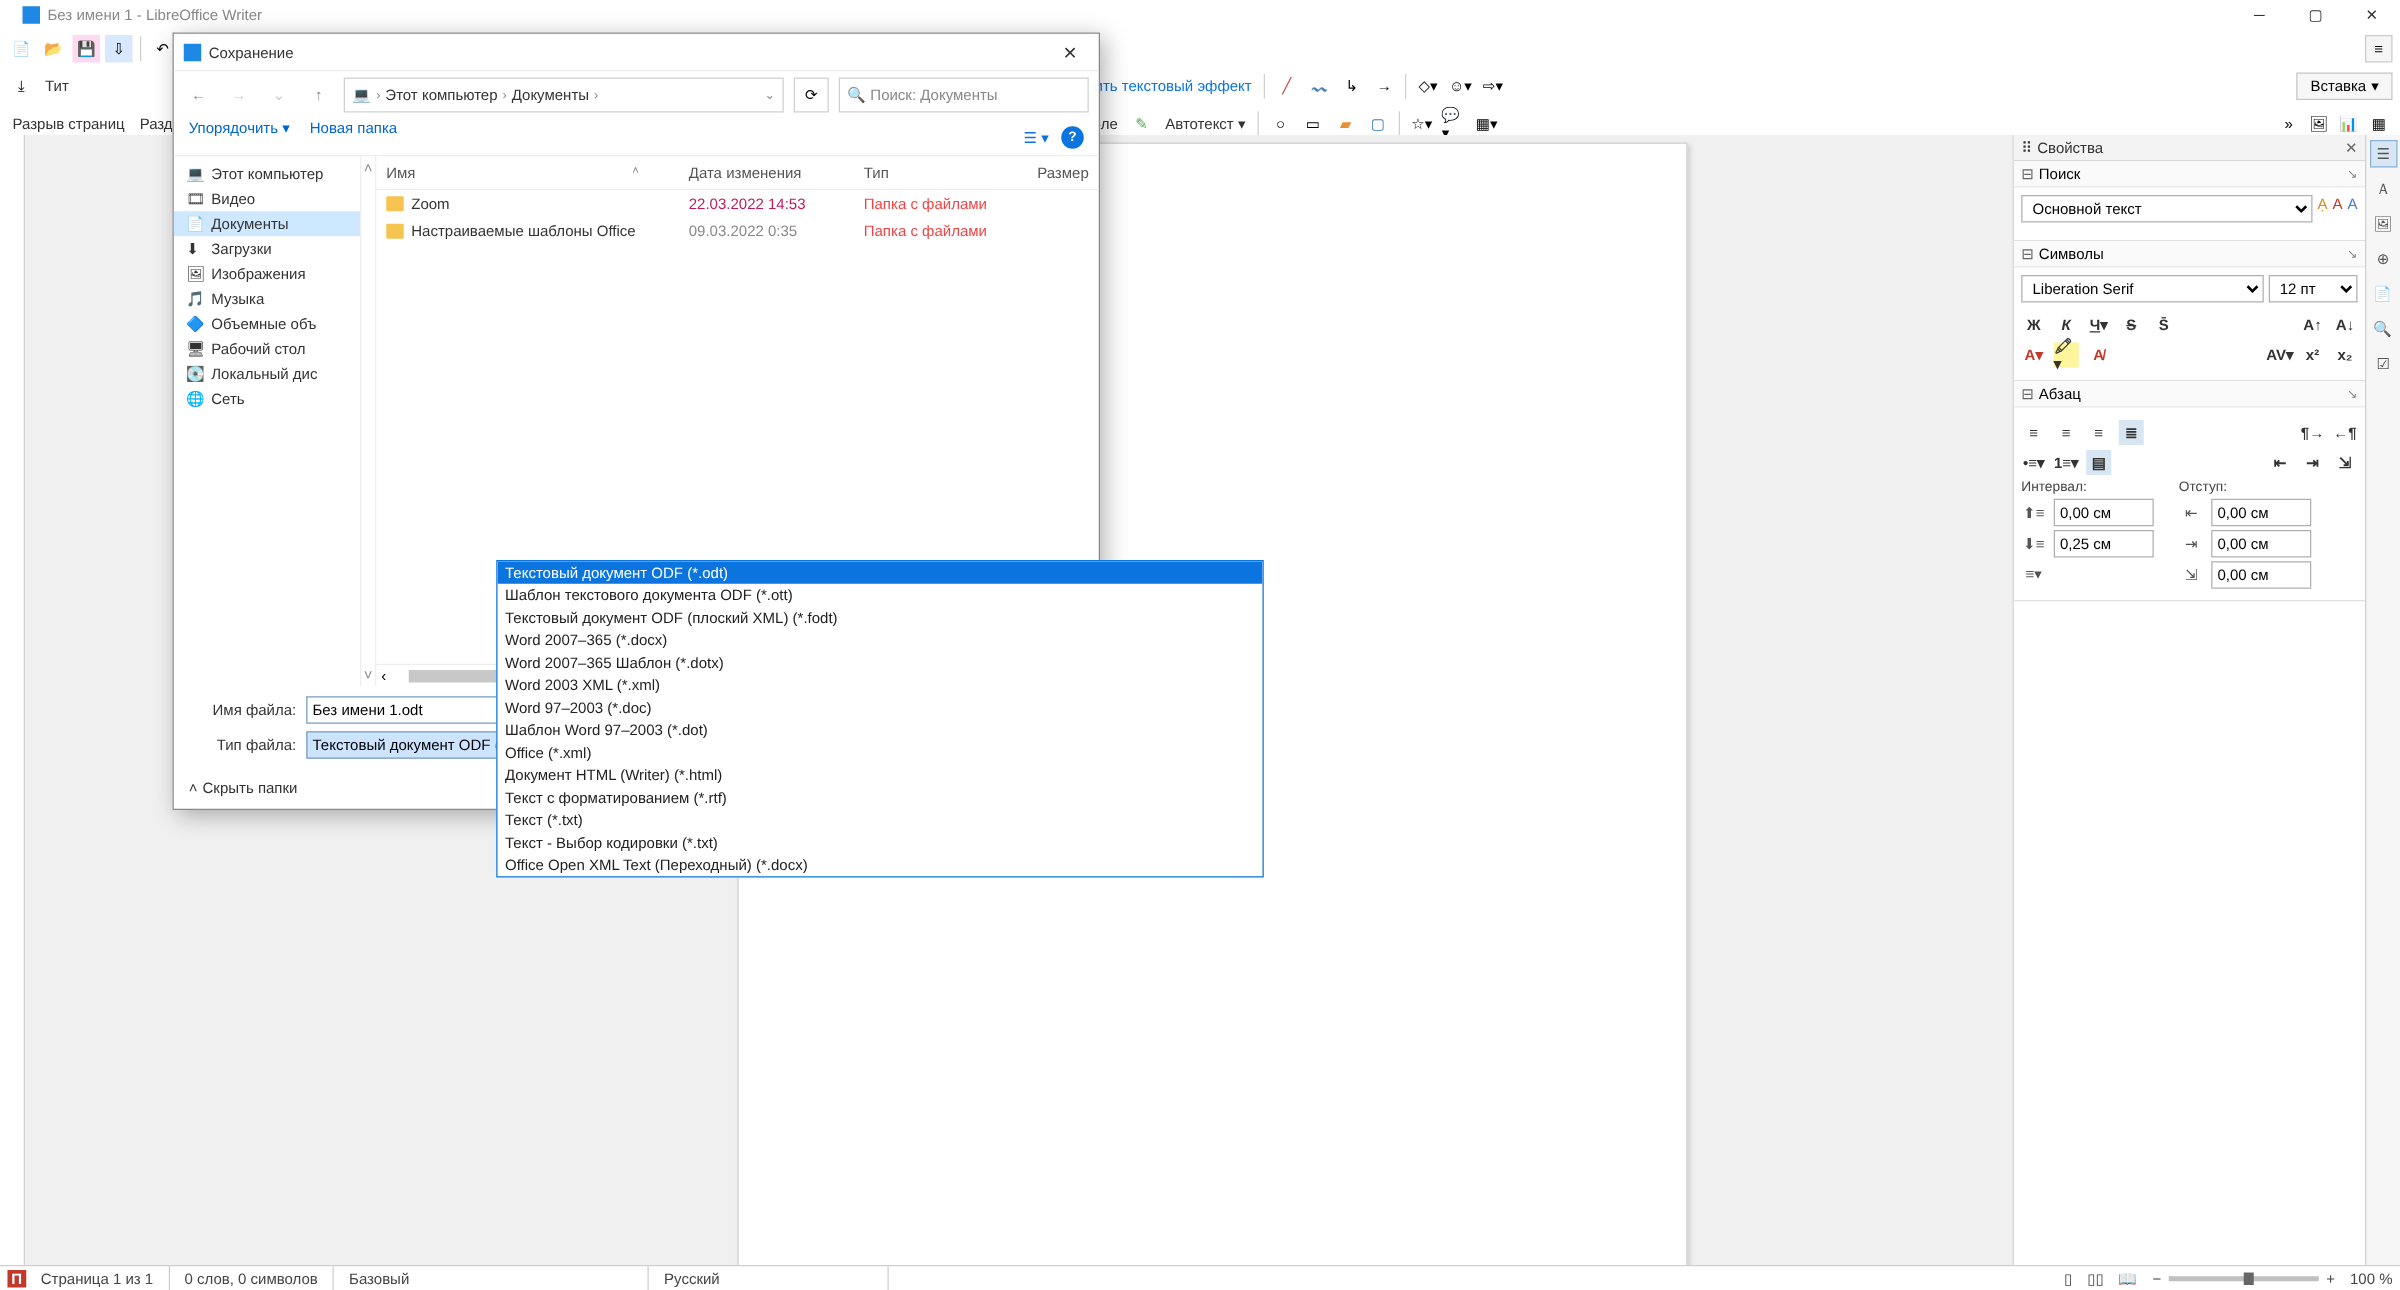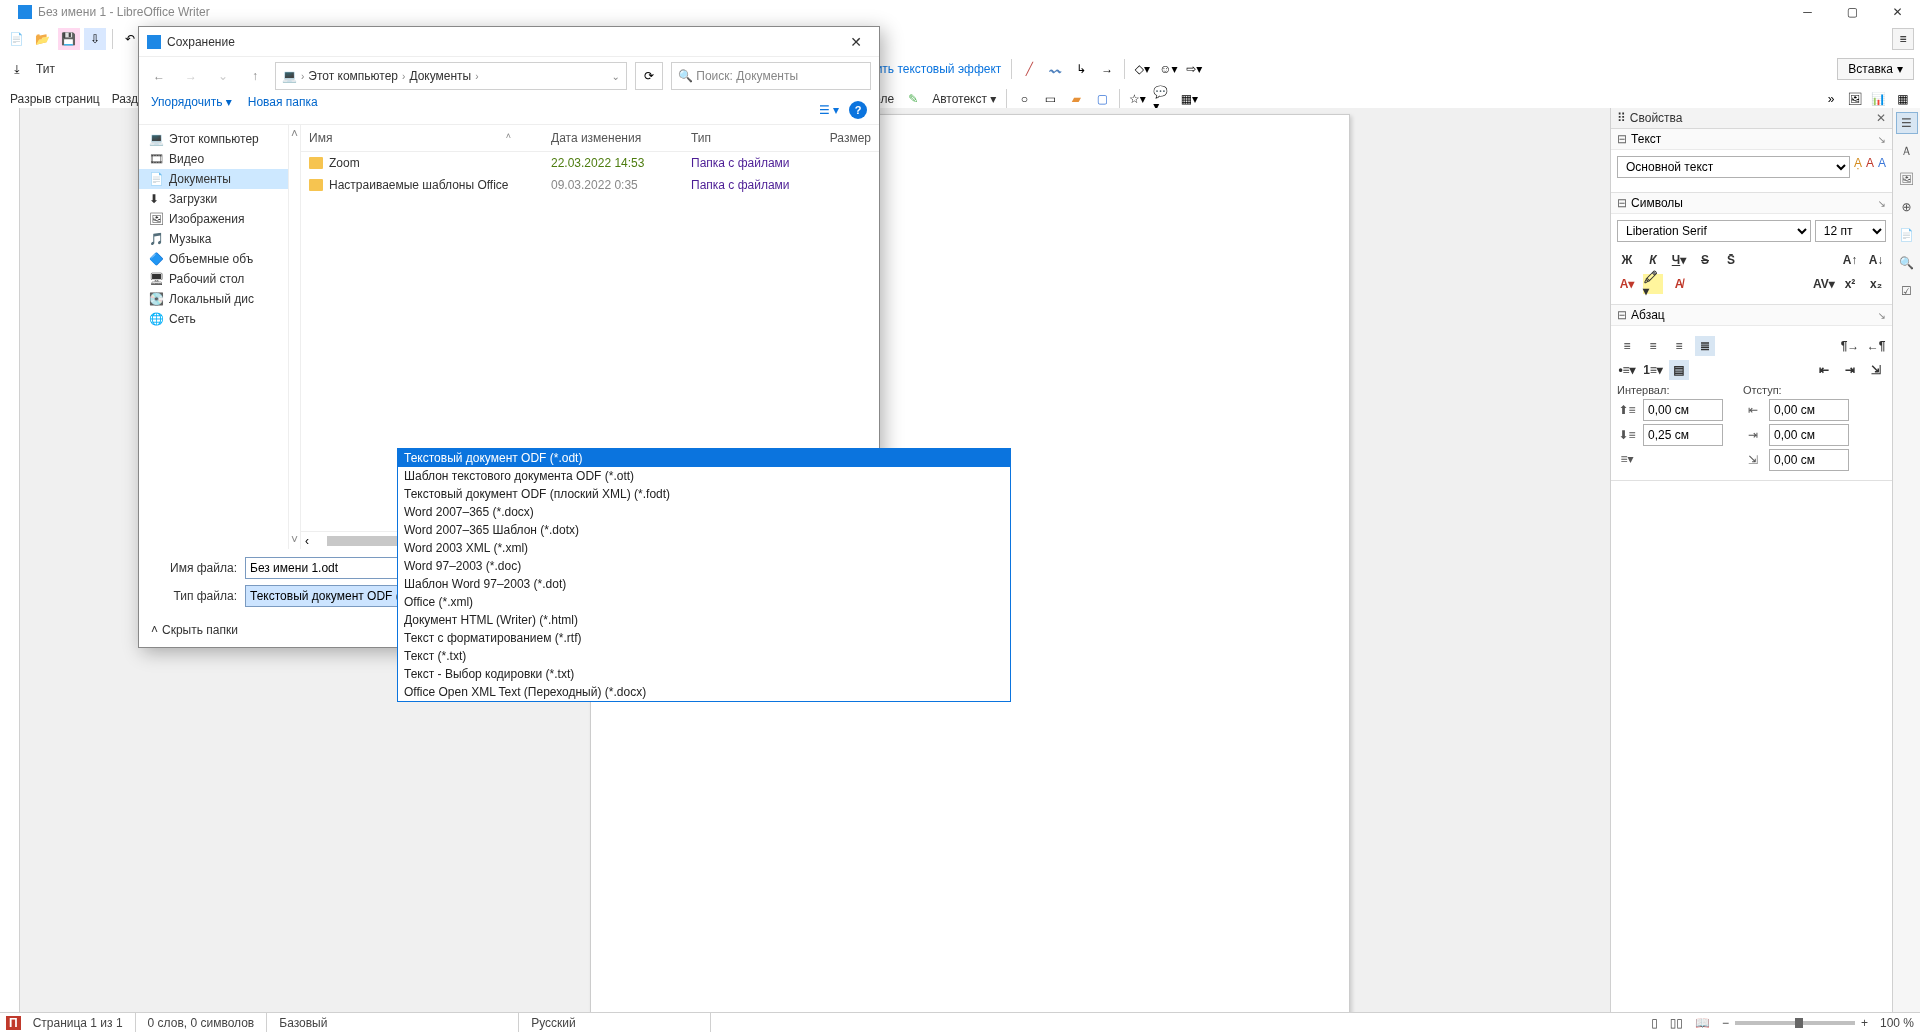--- a/index.html
+++ b/index.html
@@ -81,21 +81,21 @@
 .tree-item .fi { width:14px; height:14px;}
 .dlg-files { flex:1; display:flex; flex-direction:column;}
 .files-header { display:flex; padding:6px 8px; color:#555; border-bottom:1px solid #eee; font-size:11px;}
 .col-name { flex:1;}
 .col-date { width:140px;}
 .col-type { width:120px;}
 .col-size { width:60px; text-align:right;}
 .file-row { display:flex; padding:4px 8px; align-items:center; color:#333;}
 .file-row .col-name { display:flex; align-items:center; gap:6px;}
 .folder-ico { width:14px; height:12px; background:#f6c450; border-radius:1px;}
-.col-type-val { color:#4c1d95;}
+.col-type-val { color:#ef4444;}
 .dlg-scroll-h { height:18px; border-top:1px solid #eee; display:flex; align-items:center; padding:0 4px;}
 .dlg-scroll-h .thumb { height:10px; background:#c8c8c8; flex:1; margin:0 18px;}
 .dlg-bottom { padding:8px 12px 4px;}
 .form-row { display:flex; align-items:center; gap:8px; margin-bottom:6px;}
 .form-row label { width:86px; text-align:right; color:#333;}
 .form-row .field { flex:1; height:22px; border:1px solid #7a9ac0; padding:0 4px; display:flex; align-items:center; background:#fff; position:relative;}
 .form-row .field .dd { margin-left:auto; color:#555; font-size:9px;}
 .form-row .field.selected { background:#cce4ff;}
 .dlg-footer { display:flex; align-items:center; padding:6px 12px 10px;}
 .dlg-footer .hide-folders { display:flex; align-items:center; gap:4px; color:#333;}
@@ -192,21 +192,21 @@
   <div class="side-main">
     <div class="panel-header">
       <span style="margin-right:4px;">⠿</span>
       <span>Свойства</span>
       <span class="close-x">✕</span>
     </div>
 
     <div class="panel-section">
       <div class="section-hdr">
         <span class="exp">⊟</span>
-        <span>Текст</span>
+        <span>Поиск</span>
         <span class="corner">↘</span>
       </div>
       <div class="section-body">
         <div class="prop-combo">
           <select><option>Основной текст</option></select>
           <span class="ico" style="color:#d38b1e;">Ạ</span>
           <span class="ico" style="color:#c0392b;">A</span>
           <span class="ico" style="color:#3c78d8;">A</span>
         </div>
       </div>
@@ -427,21 +427,21 @@
       <div class="files-header">
         <span class="col-name">Имя</span>
         <span style="color:#888;font-size:9px;margin-right:40px;">˄</span>
         <span class="col-date">Дата изменения</span>
         <span class="col-type">Тип</span>
         <span class="col-size">Размер</span>
       </div>
       <div id="files">
           <div class="file-row">
             <span class="col-name"><span class="folder-ico"></span>Zoom</span>
-                 <span class="col-date" style="color:#4d7c0f;">22.03.2022 14:53</span>
+                 <span class="col-date" style="color:#be185d;">22.03.2022 14:53</span>
                  <span class="col-type col-type-val">Папка с файлами</span>
                  <span class="col-size"></span>
           </div>
           <div class="file-row">
             <span class="col-name"><span class="folder-ico"></span>Настраиваемые шаблоны Office</span>
                  <span class="col-date" style="color:#888;">09.03.2022 0:35</span>
                  <span class="col-type col-type-val">Папка с файлами</span>
                  <span class="col-size"></span>
           </div>
         </div>

